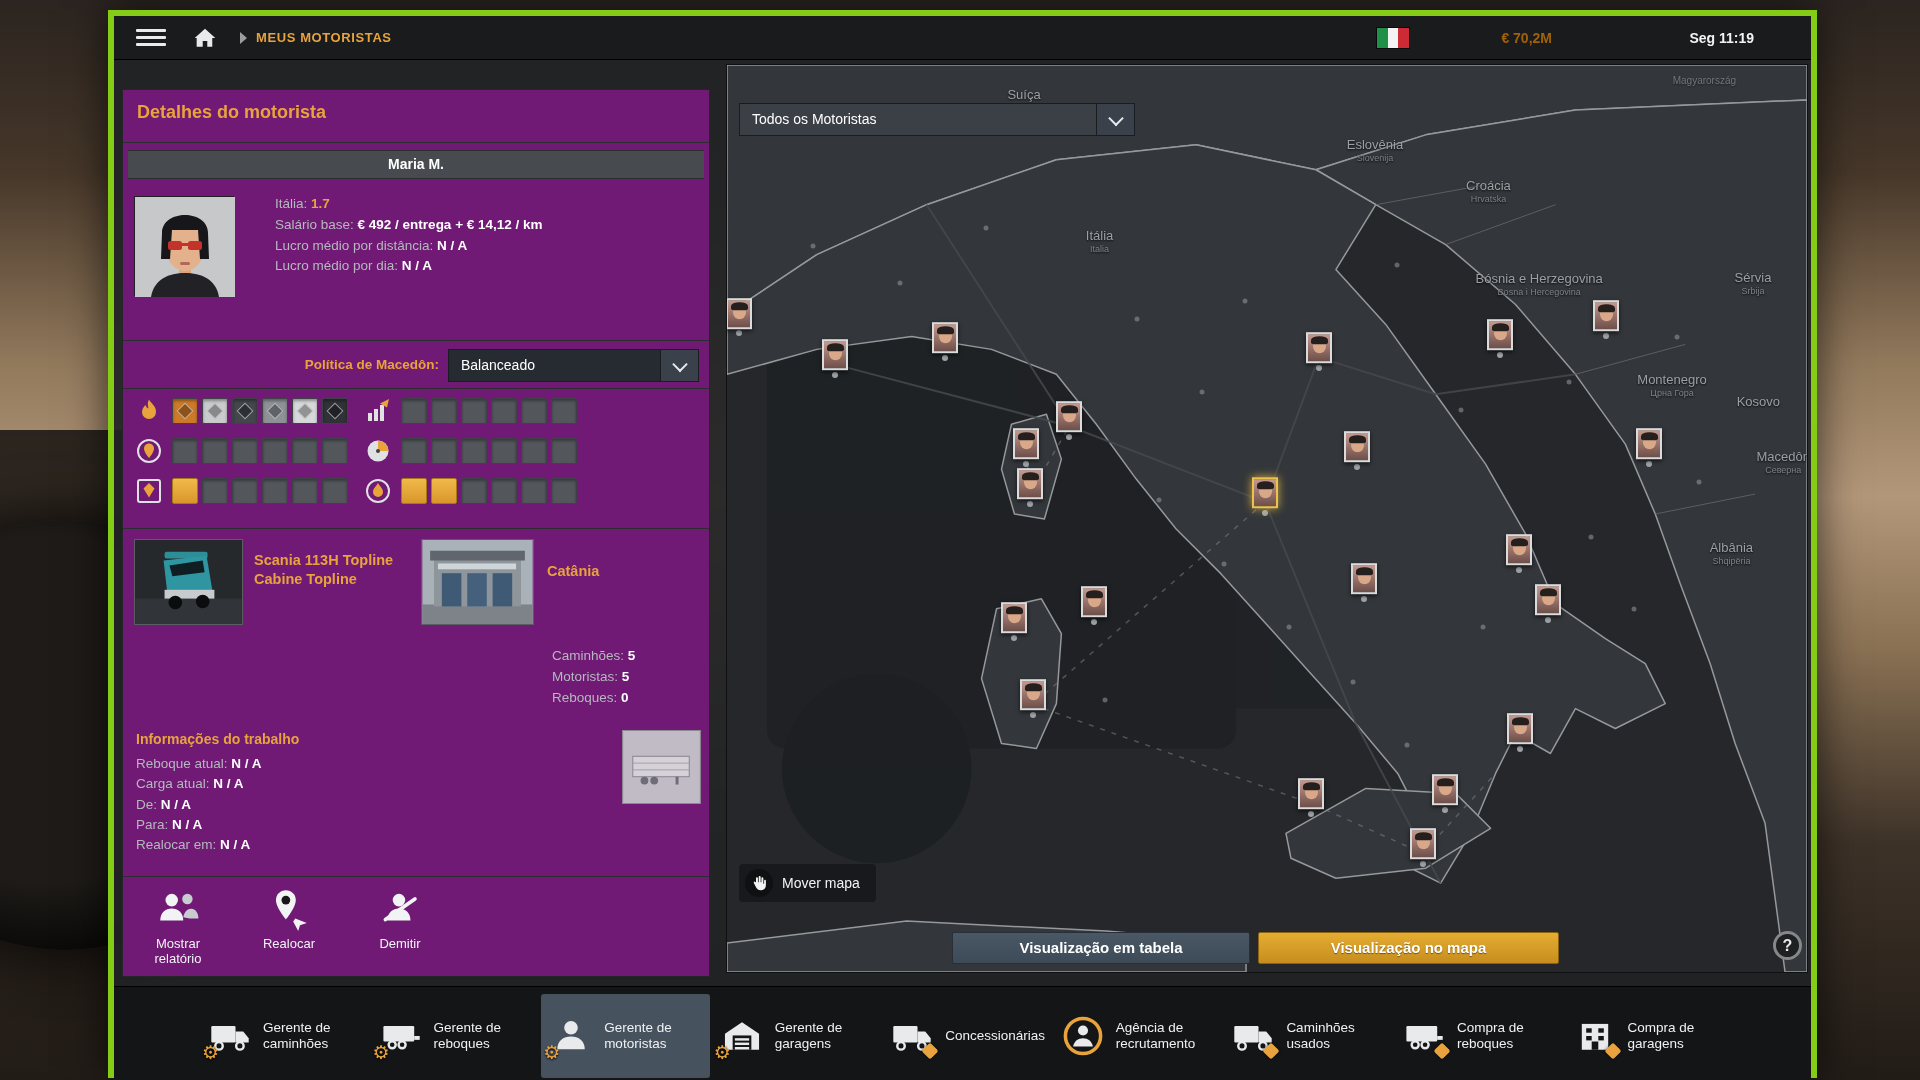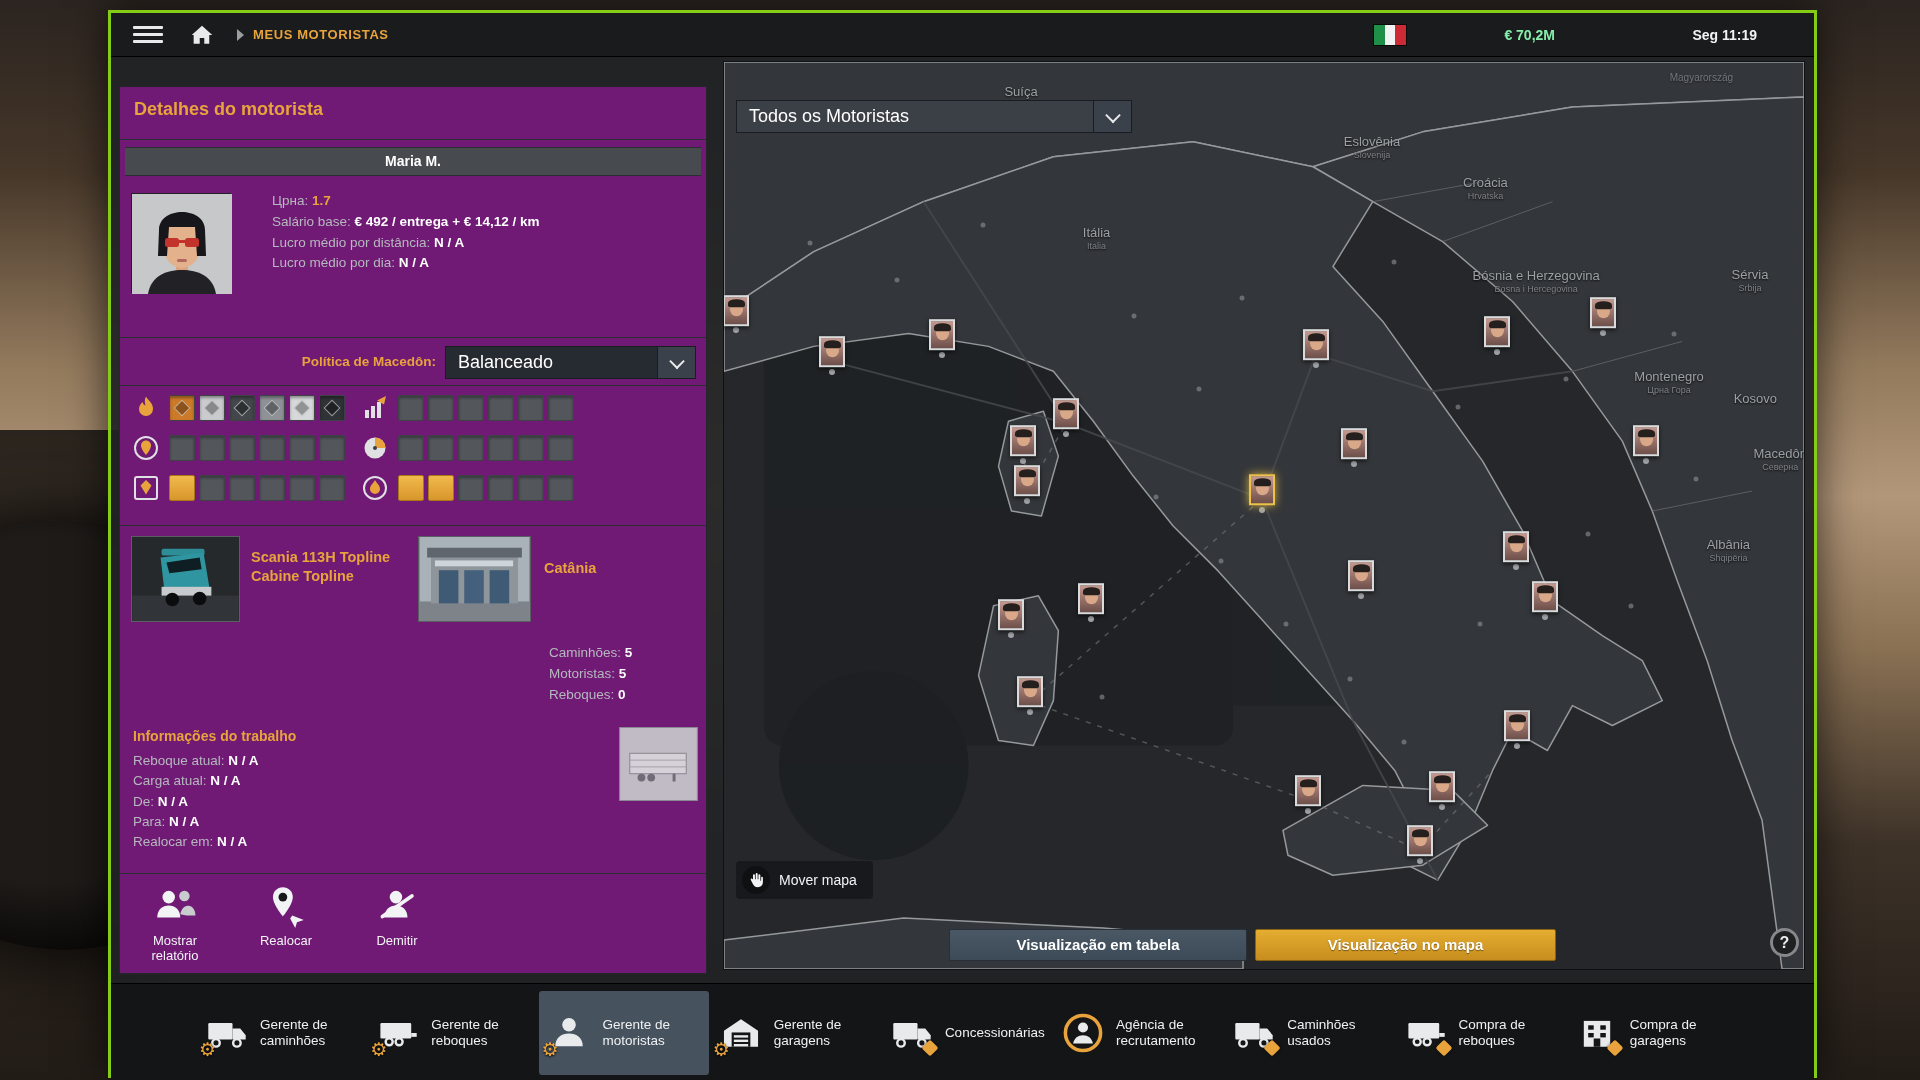--- a/index.html
+++ b/index.html
@@ -8,33 +8,33 @@
     font-family: "Liberation Sans", "DejaVu Sans", sans-serif;
     background:
       radial-gradient(ellipse 620px 480px at 6% 72%, rgba(8,6,5,0.95), rgba(8,6,5,0) 62%),
       linear-gradient(180deg, #2b2420 0%, #463729 16%, #937a5d 34%, #b3977a 46%, #8a7154 60%, #3d3228 78%, #221c17 100%);
   }
   .bg-wheel { position:absolute; left:-150px; top:520px; width:430px; height:430px; border-radius:50%;
     background: radial-gradient(circle at 46% 44%, #1e1b18 52%, #0b0a09 72%); box-shadow: 0 0 60px rgba(0,0,0,.7); }
   .bg-trailer { position:absolute; left:-40px; top:430px; width:260px; height:120px; background:#161311; opacity:.85; }
 
   .window { position:absolute; left:108px; top:10px; width:1709px; height:1068px;
-    background: rgba(32,34,37,0.93); border:3px solid #84cc16; box-shadow:0 0 40px rgba(0,0,0,.65); }
+    background: rgba(32,34,37,0.93); border:6px solid #84cc16; box-shadow:0 0 40px rgba(0,0,0,.65); }
 
   
   .top-bar { position:absolute; left:0; top:0; width:100%; height:44px; background:#1a1b1d; border-bottom:1px solid #000; }
   .burger { position:absolute; left:22px; top:13px; width:30px; height:18px; cursor:pointer; }
   .burger i { display:block; height:3px; background:#e9eaeb; margin-bottom:4px; border-radius:1px; }
   .home-btn { position:absolute; left:78px; top:9px; width:26px; height:26px; }
   .crumb-sep { position:absolute; left:126px; top:16px; width:0; height:0;
     border-left:7px solid #9b9da0; border-top:6px solid transparent; border-bottom:6px solid transparent; }
   .breadcrumb { position:absolute; left:142px; top:14px; font-size:13px; font-weight:bold; letter-spacing:.6px; color:#e8a33c; }
   .flag { position:absolute; left:1262px; top:11px; width:34px; height:22px; display:flex; border:1px solid #0a0a0a; }
   .flag i { flex:1; } .flag i:nth-child(1){background:#1f9048;} .flag i:nth-child(2){background:#f2f3f2;} .flag i:nth-child(3){background:#cc2b36;}
-  .money { position:absolute; right:259px; top:14px; font-size:14px; color:#86efac; font-weight:bold; }
+  .money { position:absolute; right:259px; top:14px; font-size:14px; color:#a16207; font-weight:bold; }
   .clock { position:absolute; right:57px; top:14px; font-size:14px; color:#f2f3f4; font-weight:bold; }
 
   
   .left-panel { position:absolute; left:8px; top:73px; width:588px; height:888px;
     background:#701a75; border:1px solid #24262a; }
   .panel-title { position:absolute; left:14px; top:12px; font-size:18px; font-weight:bold; color:#e8a33c; }
   .hair { position:absolute; left:0; right:0; height:1px; background:#2b2e31; }
   .t-div { top:52px; }
   .name-strip { position:absolute; left:5px; right:5px; top:60px; height:29px; background:#474b50;
     border-top:1px solid #2b2e31; border-bottom:1px solid #2b2e31;
@@ -44,21 +44,21 @@
   .kv-row { font-size:13.5px; line-height:20.8px; white-space:nowrap; }
   .job .kv-row { line-height:20.3px; }
   .lbl { color:#b5b9bd; }
   .val-white { color:#ffffff; font-weight:bold; }
   .val-orange { color:#e8a33c; font-weight:bold; }
 
   .policy-band { position:absolute; left:0; right:0; top:250px; height:49px; border-top:1px solid #2b2e31; border-bottom:1px solid #2b2e31; }
   .policy-label { position:absolute; left:0; top:16px; width:316px; text-align:right; color:#e8a33c; font-size:13.5px; font-weight:bold; }
   .dd { position:absolute; display:flex; background:#262b31; border:1px solid #191c20; cursor:pointer; }
   .policy-dd { left:325px; top:8px; width:251px; height:33px; }
-  .dd .dd-val { flex:1; color:#fff; font-size:18px; line-height:31px; padding-left:12px; white-space:nowrap; overflow:hidden; }
+  .dd .dd-val { flex:1; color:#fff; font-size:14px; line-height:31px; padding-left:12px; white-space:nowrap; overflow:hidden; }
   .dd .dd-chev { width:38px; background:#3a414b; border-left:1px solid #191c20; position:relative; }
   .dd .dd-chev::after { content:""; position:absolute; left:50%; top:50%; width:9px; height:9px;
     border-right:2.5px solid #e9eaeb; border-bottom:2.5px solid #e9eaeb; transform:translate(-50%,-65%) rotate(45deg); }
 
   .skills { position:absolute; left:12px; top:306px; right:8px; display:flex; gap:16px; }
   .skills .col { display:flex; flex-direction:column; gap:10px; }
   .skill-row { display:flex; align-items:center; gap:9px; height:30px; }
   .skill-icon { width:28px; height:28px; flex:0 0 28px; }
   .skill-icon svg { width:28px; height:28px; }
   .sqs { display:flex; gap:4px; }
@@ -172,21 +172,21 @@
         <ellipse cx="50" cy="51" rx="19" ry="23" fill="#e3b28c"></ellipse>
         <path d="M27 36 C27 12 73 12 73 36 L74 62 L65 62 L63 33 L37 33 L35 62 L26 62 Z" fill="#17161a"></path>
         <rect x="33" y="44" width="14" height="9" rx="2.5" fill="#c2332c"></rect>
         <rect x="53" y="44" width="14" height="9" rx="2.5" fill="#c2332c"></rect>
         <rect x="46" y="46" width="8" height="3" fill="#c2332c"></rect>
         <rect x="45" y="65" width="10" height="3" rx="1.5" fill="#b0685c"></rect>
         <path d="M16 100 C19 82 34 76 50 76 C66 76 81 82 84 100 Z" fill="#222226"></path>
       </svg>
     </div>
     <div id="driver-info-rows">
-        <div class="kv-row"><span class="lbl">Црна:</span> <span class="val-orange">1.7</span></div>
+        <div class="kv-row"><span class="lbl">Itália:</span> <span class="val-orange">1.7</span></div>
         <div class="kv-row"><span class="lbl">Salário base:</span> <span class="val-white">€ 492 / entrega + € 14,12 / km</span></div>
         <div class="kv-row"><span class="lbl">Lucro médio por distância:</span> <span class="val-white">N / A</span></div>
         <div class="kv-row"><span class="lbl">Lucro médio por dia:</span> <span class="val-white">N / A</span></div>
       </div>
 
     <div class="policy-band">
       <div class="policy-label">Política de Macedôn:</div>
       <div class="dd policy-dd">
         <div class="dd-val">Balanceado</div>
         <div class="dd-chev"></div>

